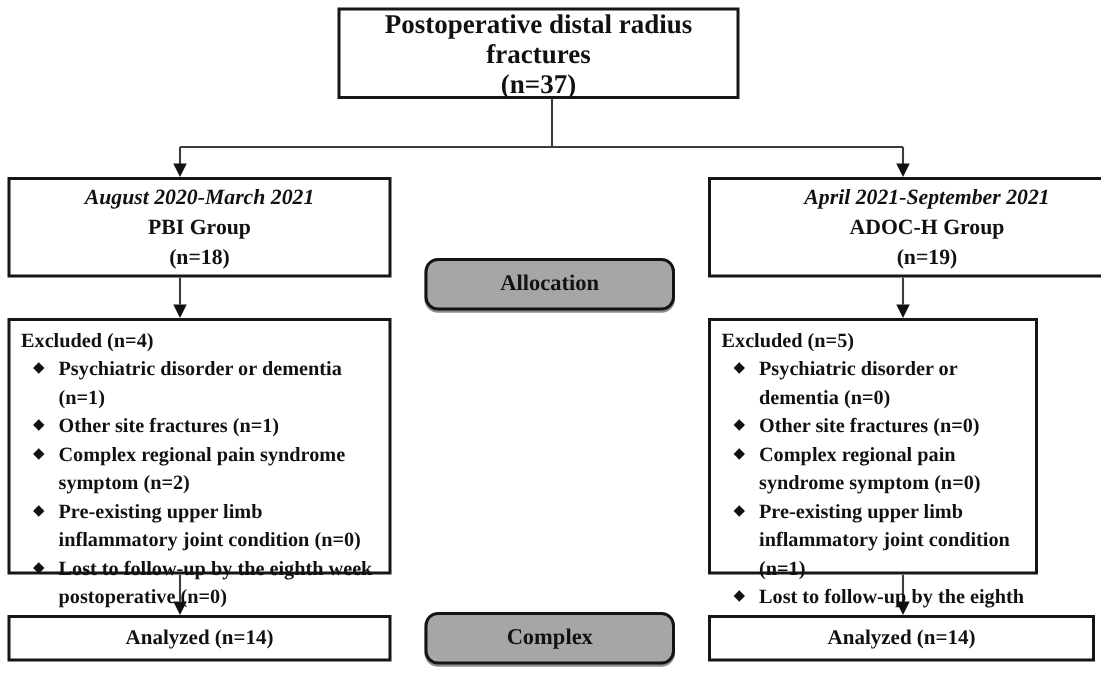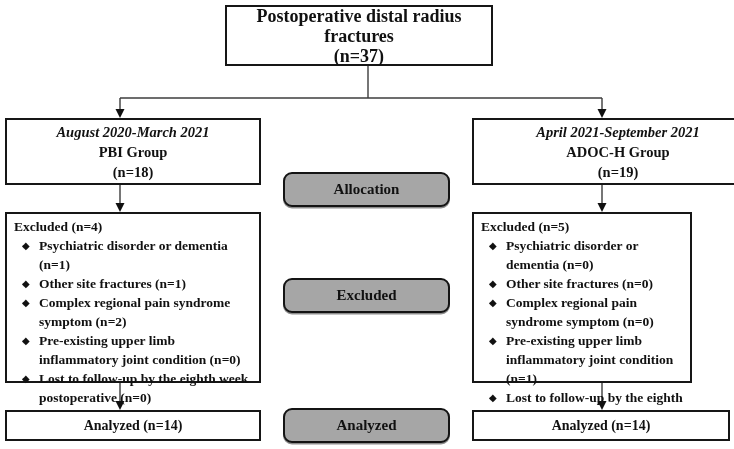--- a/index.html
+++ b/index.html
@@ -155,23 +155,20 @@
     <div class="li">
       <span class="bullet">◆</span>
       <span class="li-text">Pre-existing upper limb inflammatory joint condition (n=0)</span>
     </div>
     <div class="li">
       <span class="bullet">◆</span>
       <span class="li-text">Lost to follow-up by the eighth week postoperative (n=0)</span>
     </div>
   </div>
 
-  <div id="stage-excluded" class="stage-box">
-    <span>Excluded</span>
-  </div>
 
   <div id="right-excl" class="box excl-box">
     <div class="excl-heading">Excluded (n=5)</div>
     <div class="li">
       <span class="bullet">◆</span>
       <span class="li-text">Psychiatric disorder or dementia (n=0)</span>
     </div>
     <div class="li">
       <span class="bullet">◆</span>
       <span class="li-text">Other site fractures (n=0)</span>
@@ -188,20 +185,20 @@
       <span class="bullet">◆</span>
       <span class="li-text">Lost to follow-up by the eighth week postoperative (n=4)</span>
     </div>
   </div>
 
   <div id="left-anal" class="box analyzed-box center-lines">
     <div>Analyzed (n=14)</div>
   </div>
 
   <div id="stage-analysis" class="stage-box">
-    <span>Analyzed</span>
+    <span>Complex</span>
   </div>
 
   <div id="right-anal" class="box analyzed-box center-lines">
     <div>Analyzed (n=14)</div>
   </div>
 
 </div>
 
 </body></html>

